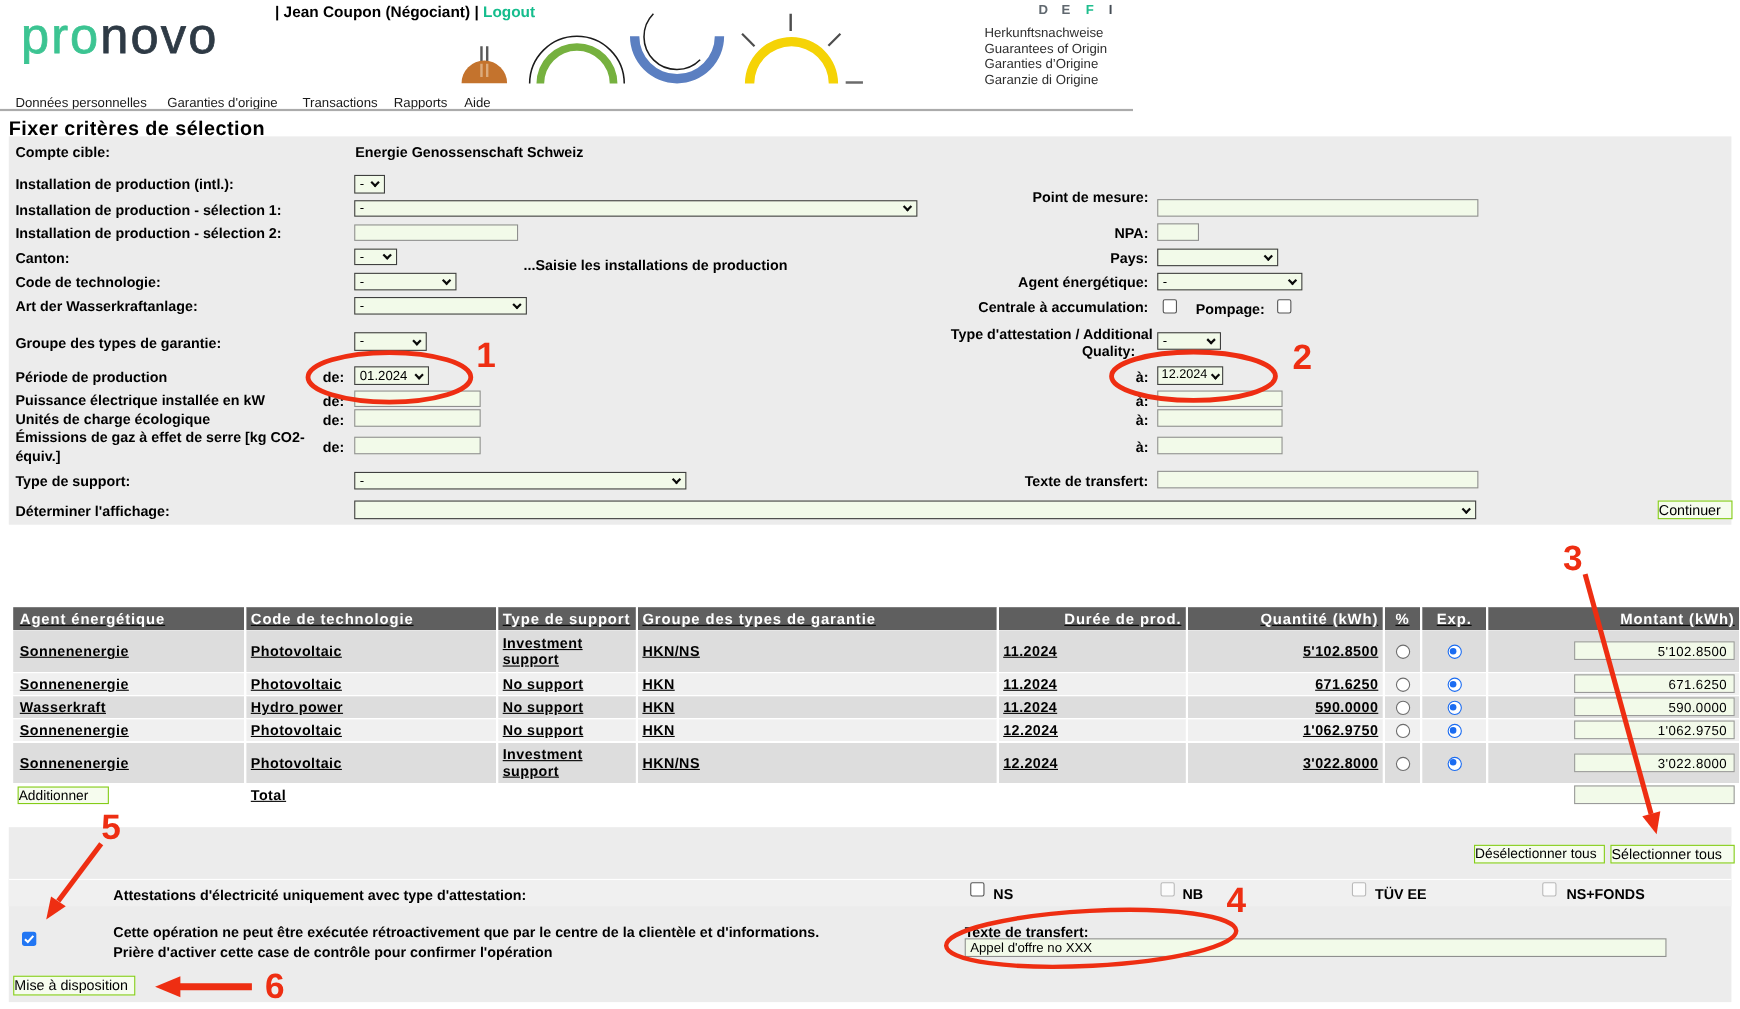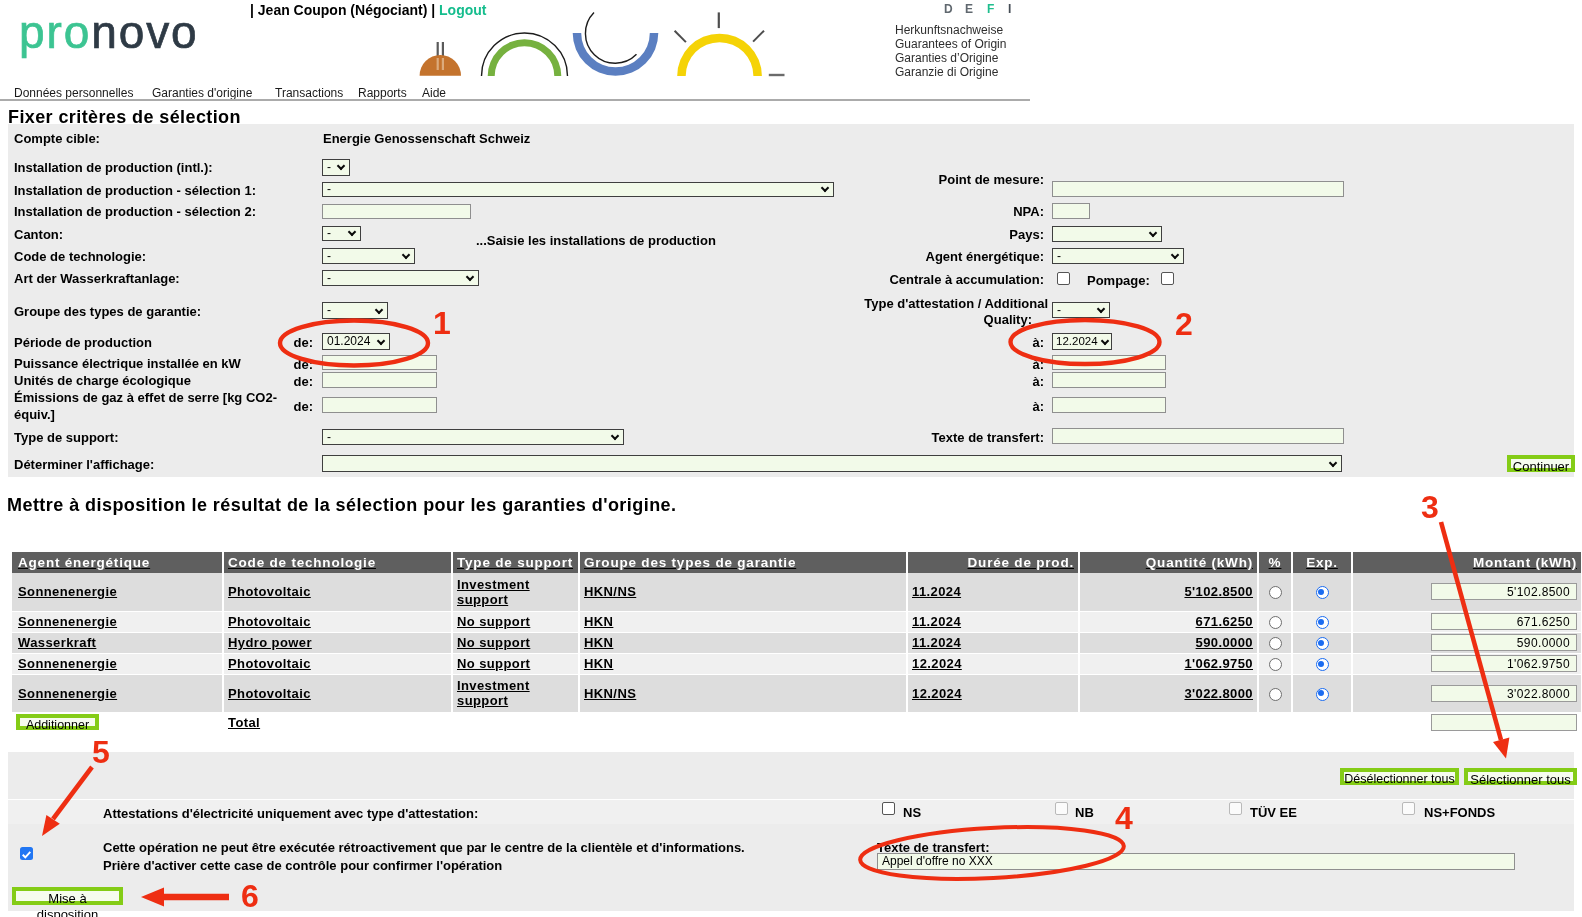--- a/index.html
+++ b/index.html
@@ -6,21 +6,21 @@
 html,body { background:#fff; }
 #page { position:relative; width:1582px; height:917px; font-family:"Liberation Sans", sans-serif; overflow:hidden; }
 .ab { position:absolute; }
 .b { font-weight:bold; }
 .lbl { position:absolute; font-size:13px; font-weight:bold; color:#000; white-space:nowrap; }
 .rlbl { position:absolute; font-size:13px; font-weight:bold; color:#000; white-space:nowrap; text-align:right; }
 .sel { position:absolute; background:#f2fae9; border:1px solid #3f3f3f; font-size:12px; color:#000; }
 .sel .t { position:absolute; left:4px; top:1px; font-size:12px; line-height:13px; white-space:nowrap; }
 .sel .c { position:absolute; right:5px; top:3px; width:6px; height:6px; border-right:2px solid #0a0a0a; border-bottom:2px solid #0a0a0a; transform:rotate(45deg); }
 .inp { position:absolute; background:#f2fae9; border:1px solid #8f8f8f; font-size:12px; color:#000; }
-.btn { position:absolute; background:#f6fcee; border:4px solid #84cc16; font-size:13px; font-weight:normal; letter-spacing:normal; color:#000; text-align:center; }
+.btn { position:absolute; background:#f6fcee; border:1px solid #84cc16; font-size:13px; font-weight:normal; letter-spacing:normal; color:#000; text-align:left; }
 .cb { position:absolute; width:13px; height:13px; background:#fff; border:1px solid #555; border-radius:2px; }
 .cbd { position:absolute; width:13px; height:13px; background:#fbfbfb; border:1px solid #b9b9b9; border-radius:2px; }
 .gray { position:absolute; background:#ececec; }
 table.grid { border-collapse:collapse; table-layout:fixed; font-family:"Liberation Sans", sans-serif; }
 table.grid td { border-right:2px solid #fff; border-bottom:1px solid #fff; font-size:13px; letter-spacing:0.4px; font-weight:bold; vertical-align:middle; padding:0 4px; overflow:hidden; }
 table.grid tr.hd td { font-size:13.5px; letter-spacing:0.8px; border-bottom:none; }
 table.grid td:last-child, table.grid th:last-child { border-right:none; }
 </style>
 </head>
 <body>
@@ -173,21 +173,20 @@
     </div>
 <div class="rlbl" style="left:844px; top:430px; width:200px;">Texte de transfert:</div>
 <div class="inp" style="left:1052px; top:428px; width:292px; height:16px;"></div>
 
 <div class="lbl" style="left:14px; top:457px;">Déterminer l'affichage:</div>
 <div class="sel" style="left:322px; top:455px; width:1020px; height:17px;">
       <span class="c" style="top:4px;"></span>
     </div>
 <div class="btn" style="left:1507px; top:455px; width:68px; height:17px; line-height:15px;">Continuer</div>
 
-<div class="ab b" style="left:7px; top:495px; font-size:18px; letter-spacing:0.45px;">Mettre à disposition le résultat de la sélection pour les garanties d'origine.</div>
 
 <table class="grid ab" style="left:12px; top:552px; width:1569px;text-decoration:underline;">
 <colgroup>
 <col style="width:211px;">
         <col style="width:229px;">
         <col style="width:127px;">
         <col style="width:328px;">
         <col style="width:172px;">
         <col style="width:179px;">
         <col style="width:34px;">

